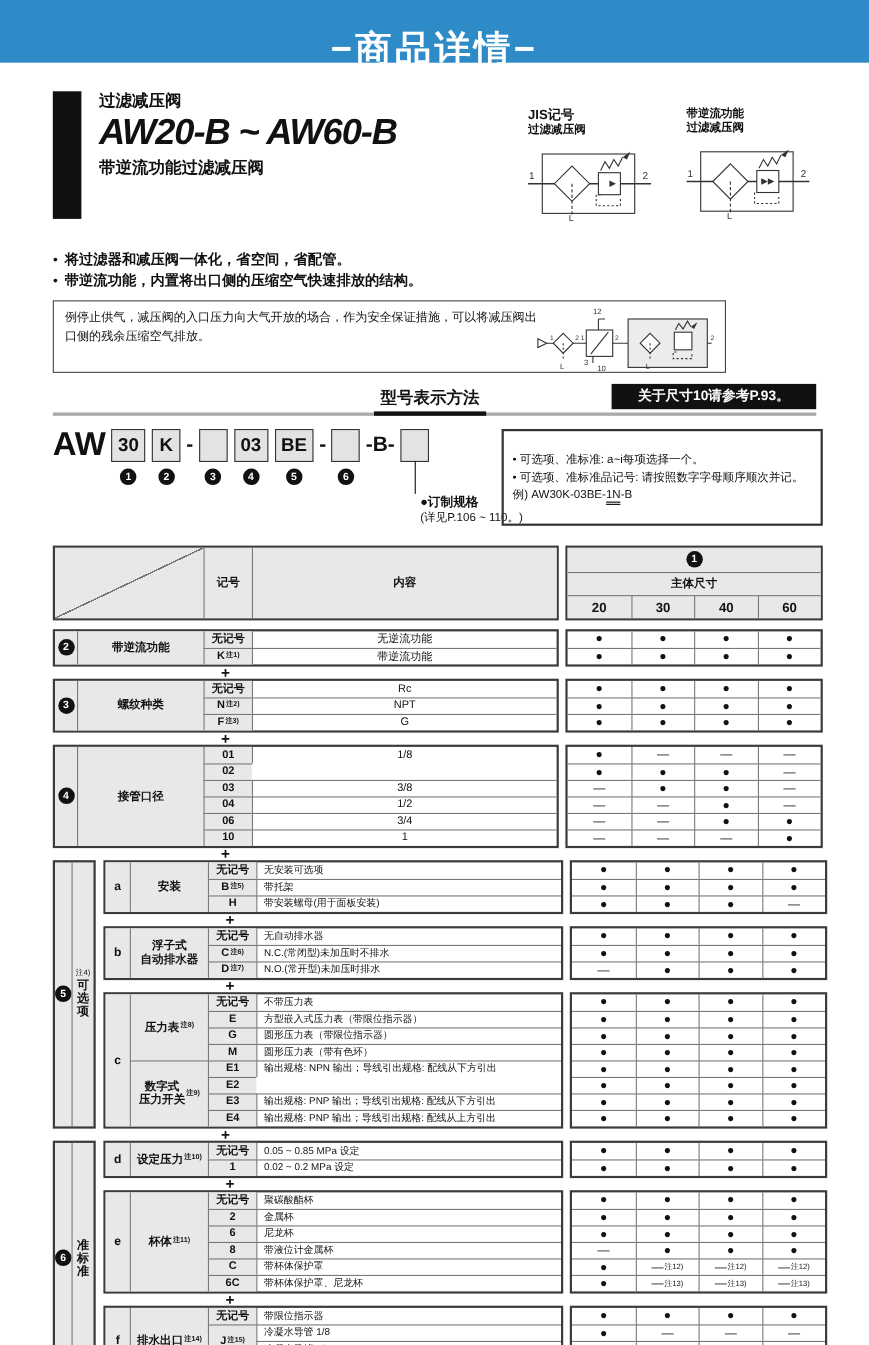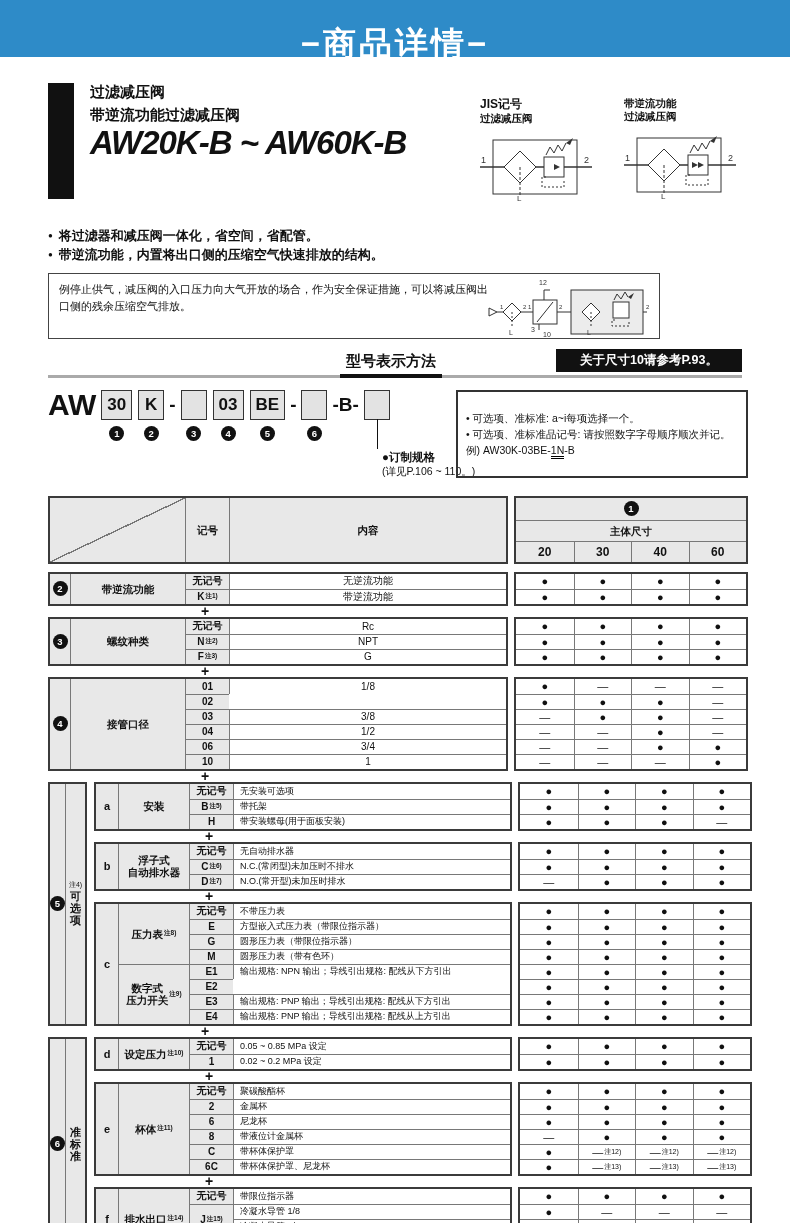--- a/index.html
+++ b/index.html
@@ -96,22 +96,22 @@
   <span>−商品详情−</span>
 </div>
 
 <div class="content">
 
   <div class="title-block">
     <div class="tb-flex">
       <div class="black-bar"></div>
       <div>
         <div class="sub-title">过滤减压阀</div>
+        <div class="big-title">AW20-B ~ AW60-B</div>
         <div class="sub-title" style="margin-top:5px;">带逆流功能过滤减压阀</div>
-        <div class="big-title">AW20K-B ~ AW60K-B</div>
       </div>
     </div>
     <div class="jis">
       <div class="jisfig">
         <div class="jt big">JIS记号</div>
         <div class="jt">过滤减压阀</div>
         <div id="jis1"><svg width="112" height="76" viewBox="0 0 112 76">
   <line x1="0" y1="42" x2="112" y2="42" stroke="#333" stroke-width="1.3"></line>
   <text x="1" y="38" font-size="9" fill="#333">1</text>
   <text x="104" y="38" font-size="9" fill="#333">2</text>

